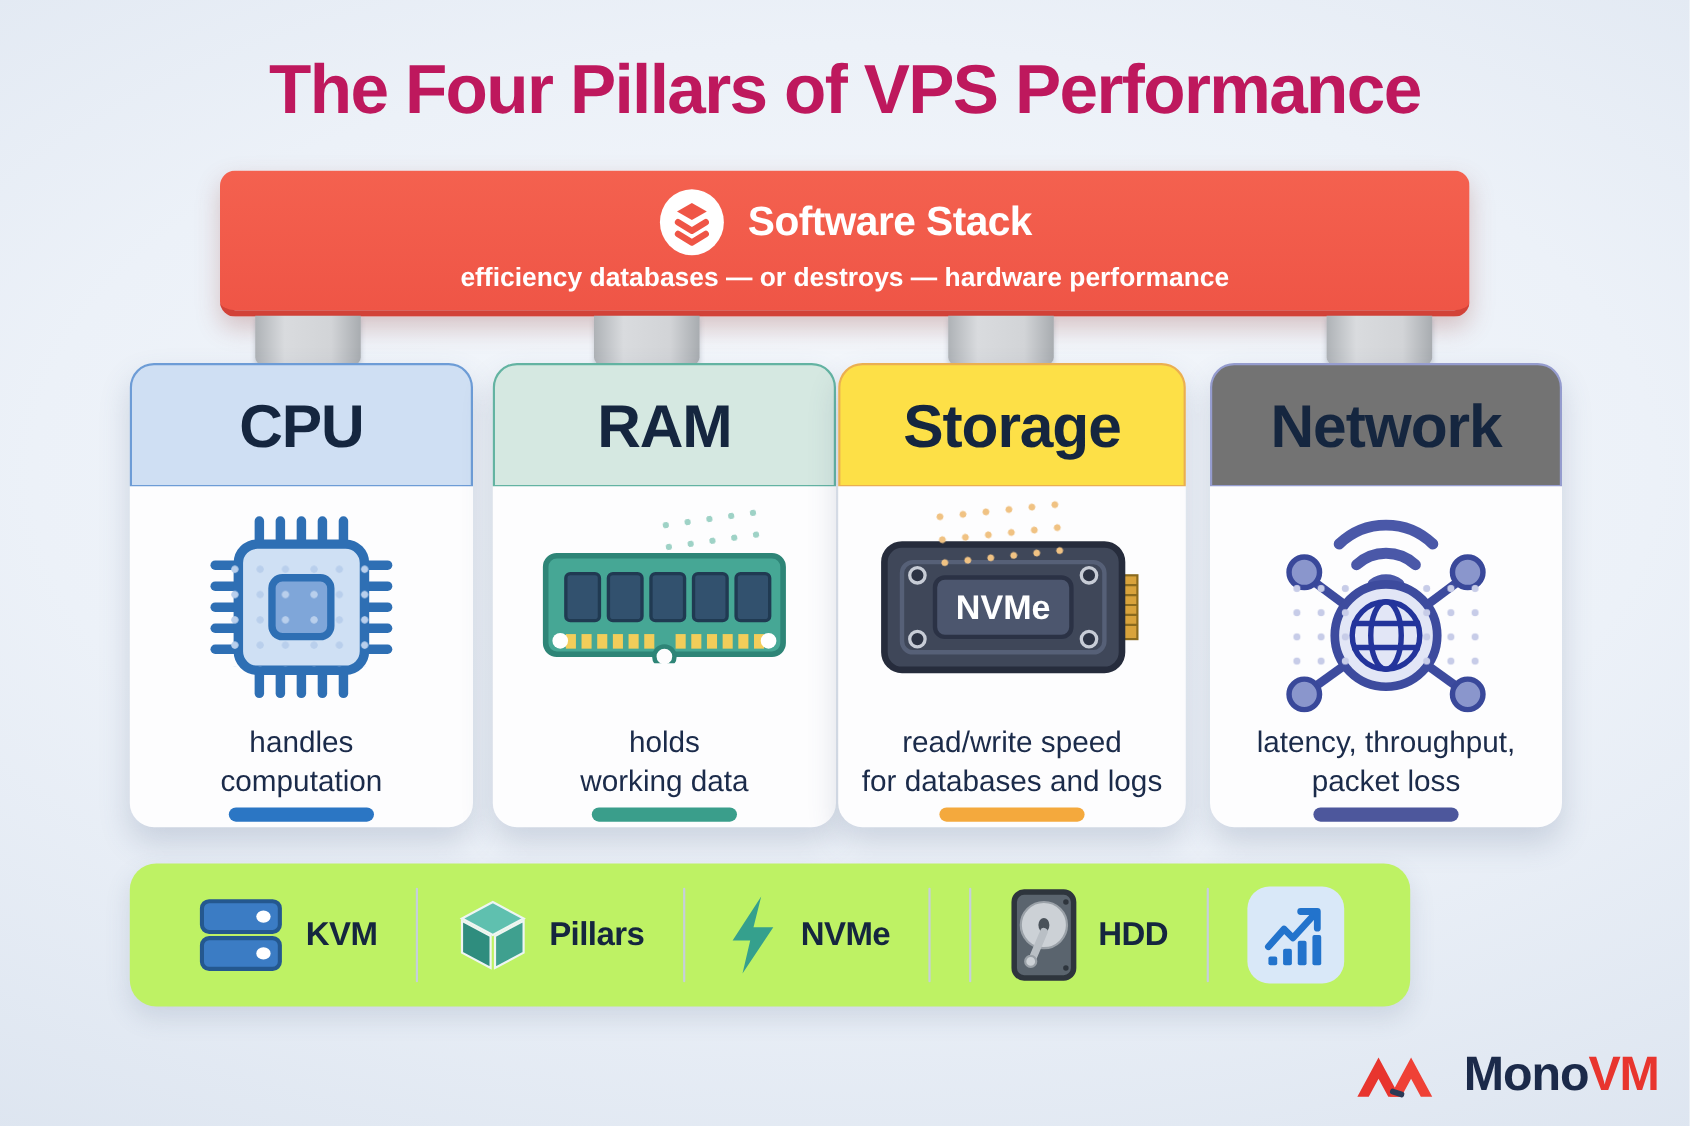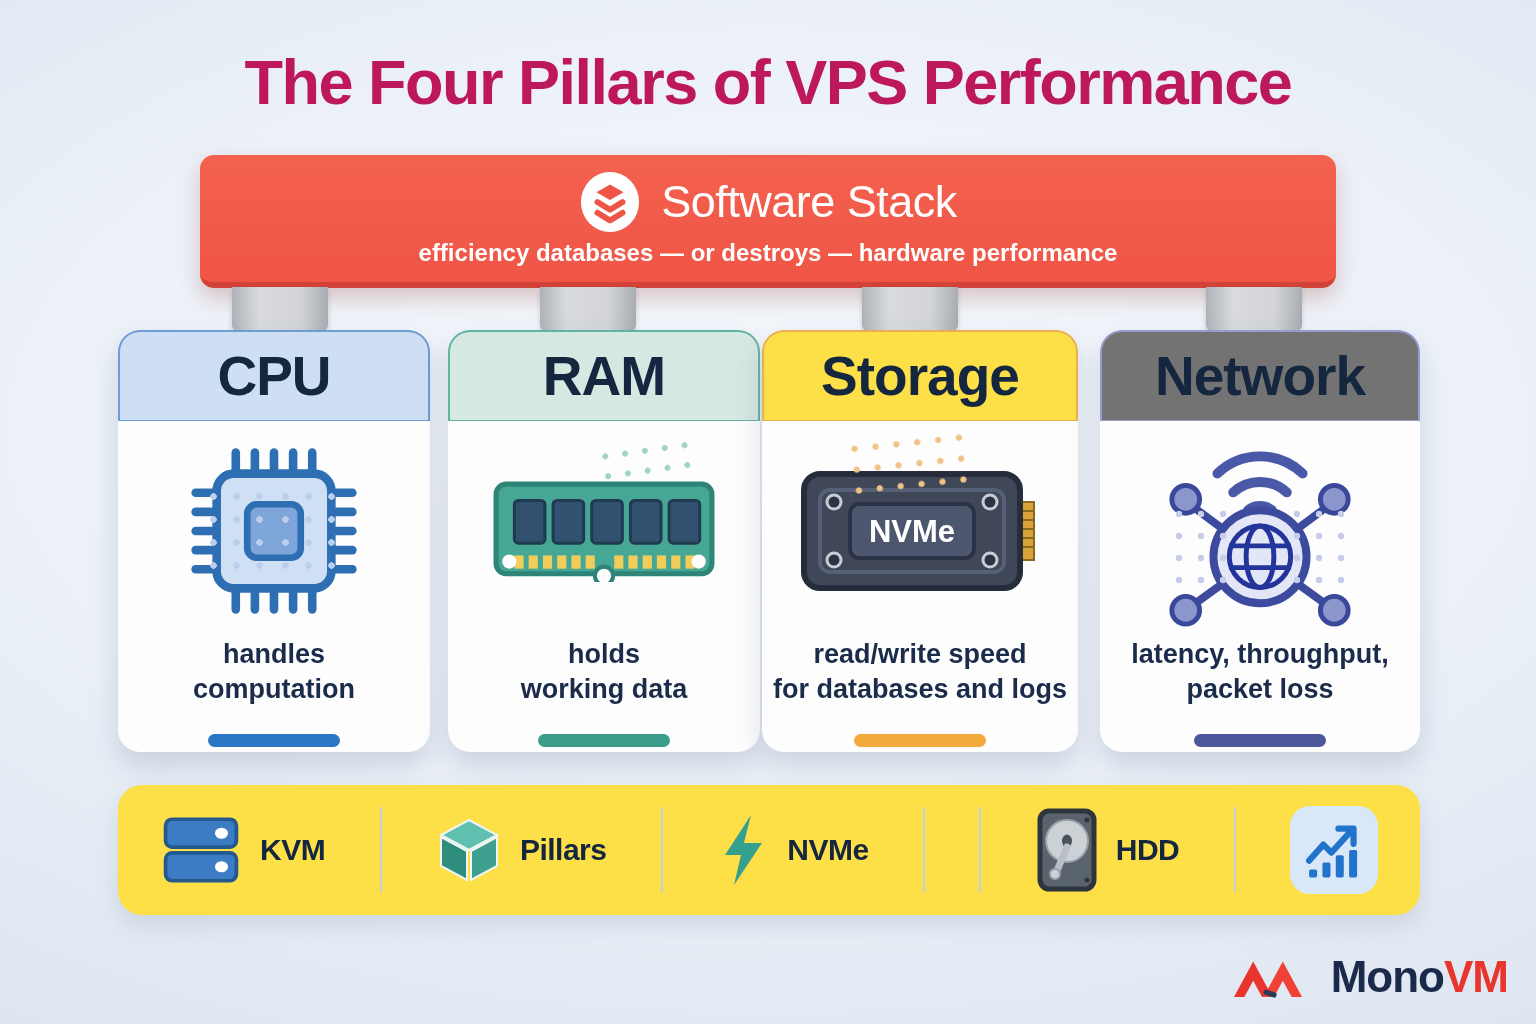--- a/index.html
+++ b/index.html
@@ -20,21 +20,21 @@
   
   .banner{
     position:absolute;left:200px;top:155px;width:1136px;height:133px;
     background:linear-gradient(180deg,#f4614f 0%,#ef5546 100%);
     border-radius:14px;border-bottom:6px solid #d24238;
     box-shadow:0 10px 22px rgba(150,70,60,.28);
     display:flex;flex-direction:column;align-items:center;justify-content:center;
     box-sizing:border-box;
   }
   .banner-row{display:flex;align-items:center;gap:20px;}
-  .banner-title{color:#ffffff;font-size:45px;font-weight:normal;letter-spacing:-0.5px;}
+  .banner-title{color:#ffffff;font-size:37px;font-weight:bold;letter-spacing:-0.5px;}
   .banner-subtitle{color:#ffffff;font-size:24px;font-weight:bold;margin-top:6px;letter-spacing:0;}
   .stack-badge{width:62px;height:62px;}
 
   
   .connector{
     position:absolute;top:287px;height:44px;width:96px;
     background:linear-gradient(90deg,#aeb2b6 0%,#d9dbde 28%,#d2d4d7 72%,#a8acb0 100%);
     border-radius:0 0 6px 6px;
     box-shadow:0 3px 5px rgba(80,90,110,.25);
   }
@@ -46,59 +46,59 @@
     background:#fdfdfe;border-radius:22px;
     box-shadow:0 14px 28px rgba(70,90,125,.20);
     display:flex;flex-direction:column;box-sizing:border-box;
   }
   .card.cpu{left:118px;width:312px;}
   .card.ram{left:448px;width:312px;justify-content:space-between;}
   .card.storage{left:762px;width:316px;}
   .card.network{left:1100px;width:320px;}
 
   .card-header{
-    height:91px;border-radius:22px 22px 0 0;
+    height:112px;border-radius:22px 22px 0 0;
     display:flex;align-items:center;justify-content:center;
     font-size:55px;font-weight:bold;color:#15263f;letter-spacing:-1px;
     box-sizing:border-box;border:2px solid transparent;border-bottom-width:1px;
   }
   .cpu     .card-header{background:linear-gradient(180deg,#cuddf2,#cfdff3);background:#cfdff3;border-color:#6d9cd6;}
   .ram     .card-header{background:#d5e8e1;border-color:#63b3a2;}
   .storage .card-header{background:#fde047;border-color:#eaaf52;}
   .network .card-header{background:#737373;border-color:#959cce;}
 
   .card-body{flex:1;position:relative;display:flex;flex-direction:column;align-items:center;}
   .icon-wrap{height:196px;display:flex;align-items:center;justify-content:center;position:relative;margin-top:12px;}
   .card-desc{
-    font-size:27px;font-weight:bold;color:#1b2b4a;text-align:center;
+    font-size:27px;font-weight:normal;color:#1b2b4a;text-align:center;
     line-height:1.3;white-space:pre-line;margin-top:8px;
   }
   .accent-bar{
     position:absolute;bottom:5px;left:50%;transform:translateX(-50%);
     width:132px;height:13px;border-radius:7px;
   }
   .cpu .accent-bar{background:#2b76c4;} .ram .accent-bar{background:#3a9e8b;}
   .storage .accent-bar{background:#f4a93d;} .network .accent-bar{background:#4d579c;}
 
   
   .dots{position:absolute;pointer-events:none;}
   .dots.grid-blue{width:72px;height:100px;background:radial-gradient(circle,#b9cfec 3px,transparent 3.6px) 0 0/23px 23px;top:52px;}
   .cpu .dots.left{left:14px;} .cpu .dots.right{right:14px;}
   .dots.grid-lav{width:66px;height:94px;background:radial-gradient(circle,#c7cce8 3px,transparent 3.6px) 0 0/22px 22px;top:70px;}
   .network .dots.left{left:12px;} .network .dots.right{right:12px;}
   .dots.arc-teal{width:96px;height:40px;background:radial-gradient(circle,#9ed2c6 2.6px,transparent 3.2px) 0 0/20px 20px;top:8px;left:50%;transform:translateX(-8%) rotate(-8deg);}
   .dots.arc-orange{width:120px;height:56px;background:radial-gradient(circle,#f0c283 2.8px,transparent 3.4px) 0 0/21px 21px;top:0px;left:50%;transform:translateX(-62%) rotate(-6deg);}
 
   
   .legend{
-    position:absolute;left:118px;top:785px;width:1302px;height:130px;
-    background:#fde047;border-radius:24px;
+    position:absolute;left:118px;top:785px;width:1164px;height:130px;
+    background:#bef264;border-radius:24px;
     box-shadow:0 10px 22px rgba(80,100,130,.16);
     display:flex;align-items:center;justify-content:space-between;
-    padding:0 42px;box-sizing:border-box;
+    padding:0 60px;box-sizing:border-box;
   }
   .leg-item{display:flex;align-items:center;gap:18px;}
   .leg-label{font-size:30px;font-weight:bold;color:#15263f;letter-spacing:-0.5px;}
   .leg-divider{width:2px;height:86px;background:#c6cfdc;border-radius:1px;}
   .nvme-note{display:flex;align-items:center;gap:18px;}
   .nvme-badge{width:88px;height:88px;border-radius:20px;background:#d9e8f8;display:flex;align-items:center;justify-content:center;}
   .nvme-text{display:flex;flex-direction:column;line-height:1.15;}
   .nvme-title{font-size:31px;font-weight:bold;color:#1f6fd0;letter-spacing:-0.5px;}
   .nvme-desc{font-size:24px;font-weight:bold;color:#1d2c4a;white-space:pre-line;margin-top:3px;}
 

